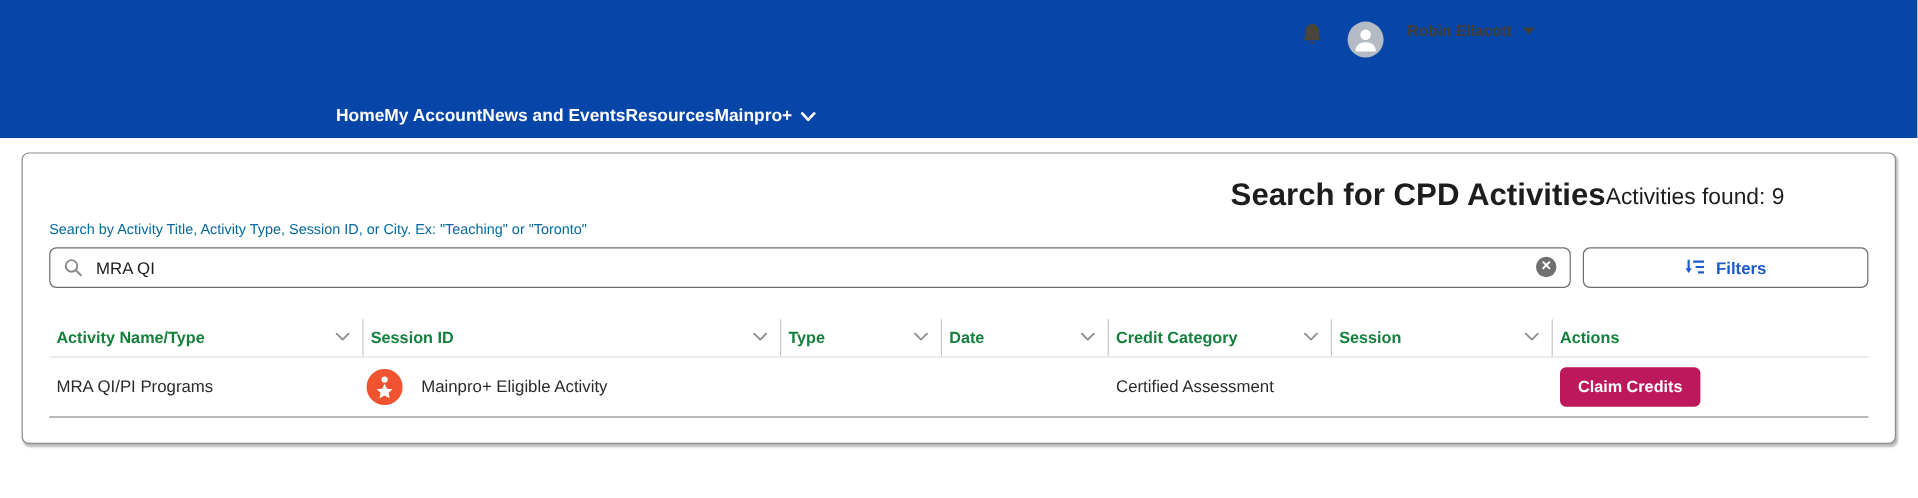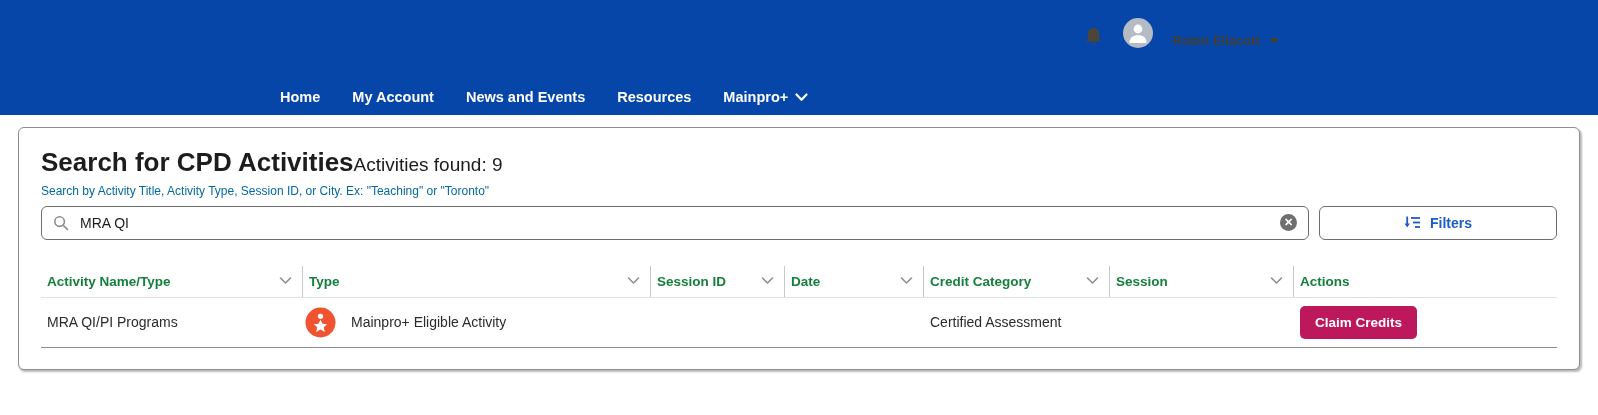--- a/index.html
+++ b/index.html
@@ -14,32 +14,32 @@
 
   
   .topbar {
     height:115px;
     background:#0546A8;
     position:relative;
   }
   .nav {
     position:absolute;
     left:280px; bottom:10px;
-    display:flex; align-items:center; gap:32px;justify-content:space-between;
+    display:flex; align-items:center; justify-content:space-between;
   }
   .nav-item {
     color:#ffffff; font-size:14.5px; font-weight:700;
     display:flex; align-items:center; gap:7px;
     cursor:pointer; white-space:nowrap;
   }
   .nav-chev svg { display:block; }
 
   .user-cluster {
     position:absolute; top:18px; right:318px;
-    display:flex; align-items:flex-end; gap:20px;
+    display:flex; align-items:flex-start; gap:20px;
   }
   .bell { cursor:pointer; display:flex; }
   .avatar {
     width:30px; height:30px; border-radius:50%;
     background:#b4bbc5;
     display:flex; align-items:center; justify-content:center;
     overflow:hidden; cursor:pointer;
   }
   .user-name {
     color:#44three; color:#443d30;
@@ -52,21 +52,21 @@
     position:absolute;
     left:18px; right:18px; top:127px;
     height:243px;
     background:#ffffff;
     border:1px solid #8d8d8d;
     border-radius:6px;
     box-shadow:1.5px 2px 2px rgba(0,0,0,0.28);
     padding:20px 22px 0 22px;
   }
   .card-head {
-    display:flex; justify-content:flex-start; align-items:flex-start;
+    display:flex; justify-content:flex-end; align-items:flex-start;
   }
   .page-title {
     font-size:26px; font-weight:700; color:#1d1d1d; line-height:1.1;
   }
   .results-count {
     font-size:19px; color:#1d1d1d; padding-top:6px; padding-right:70px;
   }
   .helper {
     font-size:12px; color:#0369a1; margin-top:7px;
   }
@@ -213,29 +213,29 @@
     <div class="thead">
       <div class="th">
         <span>Activity Name/Type</span>
         <span class="chev">
           <svg width="13" height="8" viewBox="0 0 13 8">
               <polyline points="1.5,1 6.5,6 11.5,1" fill="none" stroke="#8f8f8f" stroke-width="1.6" stroke-linecap="round" stroke-linejoin="round"></polyline>
             </svg>
         </span>
       </div>
       <div class="th">
+        <span>Session ID</span>
+        <span class="chev">
+          <svg width="13" height="8" viewBox="0 0 13 8">
+              <polyline points="1.5,1 6.5,6 11.5,1" fill="none" stroke="#8f8f8f" stroke-width="1.6" stroke-linecap="round" stroke-linejoin="round"></polyline>
+            </svg>
+        </span>
+      </div>
+      <div class="th">
         <span>Type</span>
-        <span class="chev">
-          <svg width="13" height="8" viewBox="0 0 13 8">
-              <polyline points="1.5,1 6.5,6 11.5,1" fill="none" stroke="#8f8f8f" stroke-width="1.6" stroke-linecap="round" stroke-linejoin="round"></polyline>
-            </svg>
-        </span>
-      </div>
-      <div class="th">
-        <span>Session ID</span>
         <span class="chev">
           <svg width="13" height="8" viewBox="0 0 13 8">
               <polyline points="1.5,1 6.5,6 11.5,1" fill="none" stroke="#8f8f8f" stroke-width="1.6" stroke-linecap="round" stroke-linejoin="round"></polyline>
             </svg>
         </span>
       </div>
       <div class="th">
         <span>Date</span>
         <span class="chev">
           <svg width="13" height="8" viewBox="0 0 13 8">

